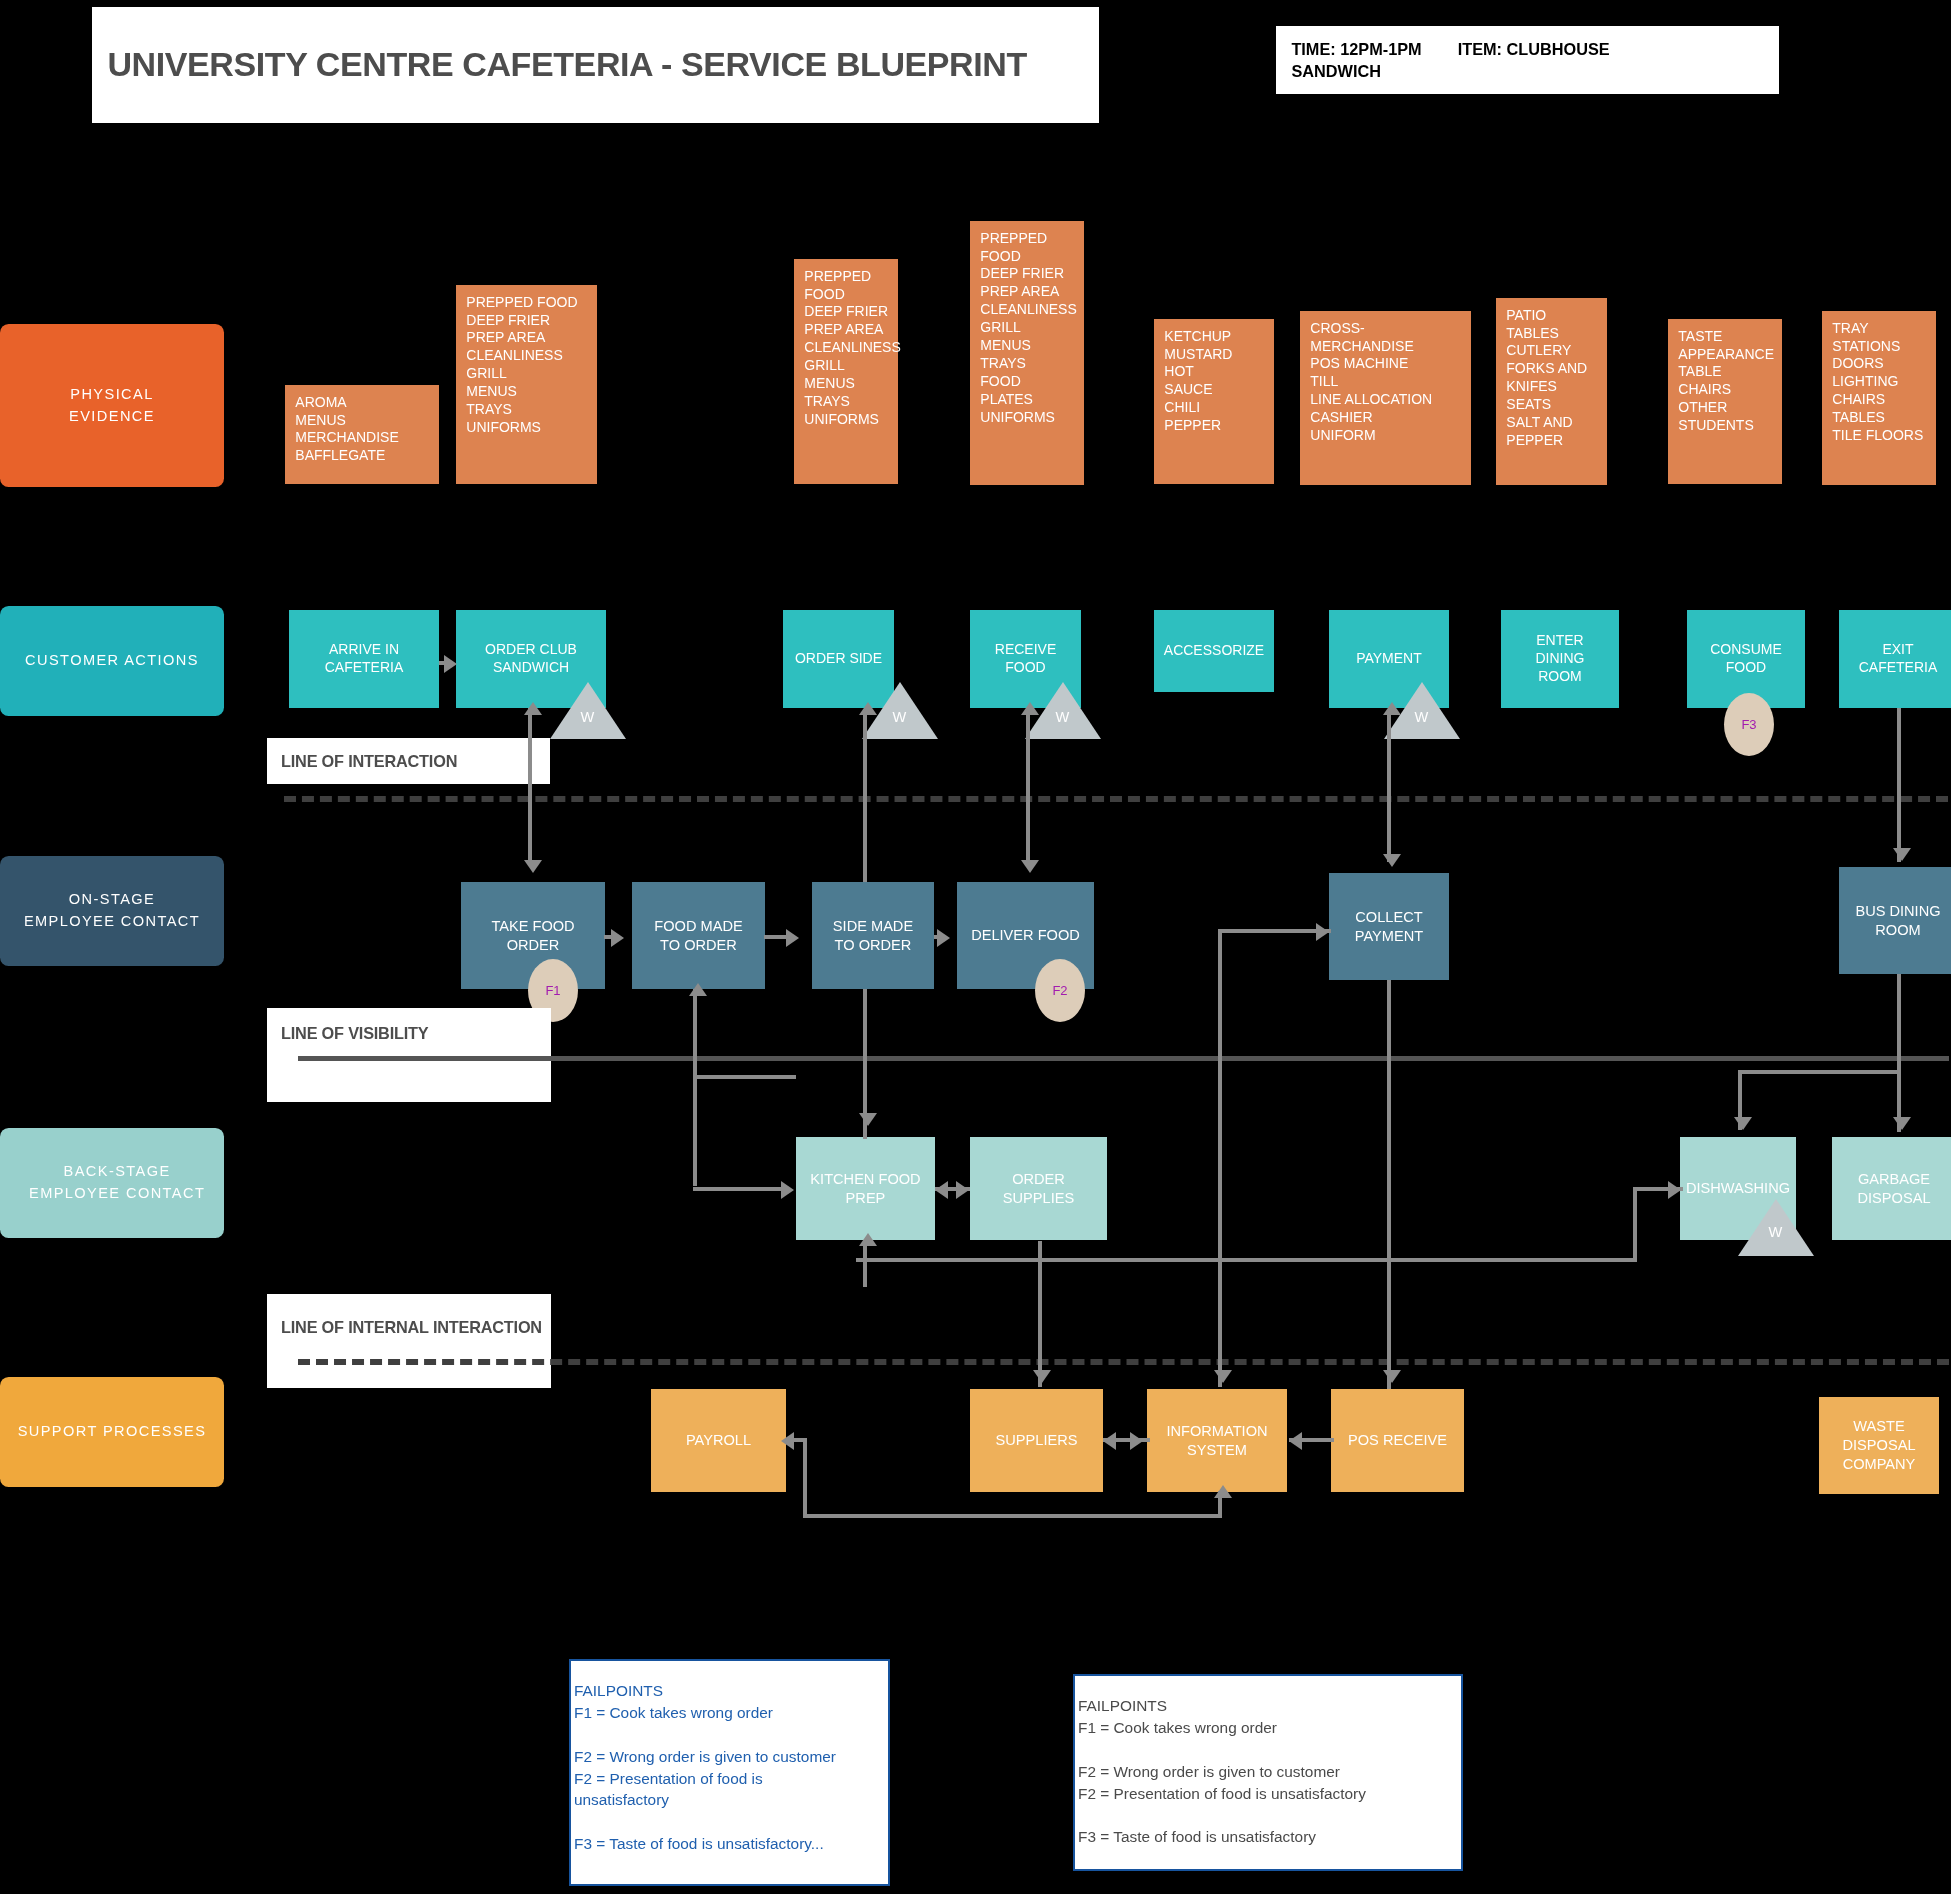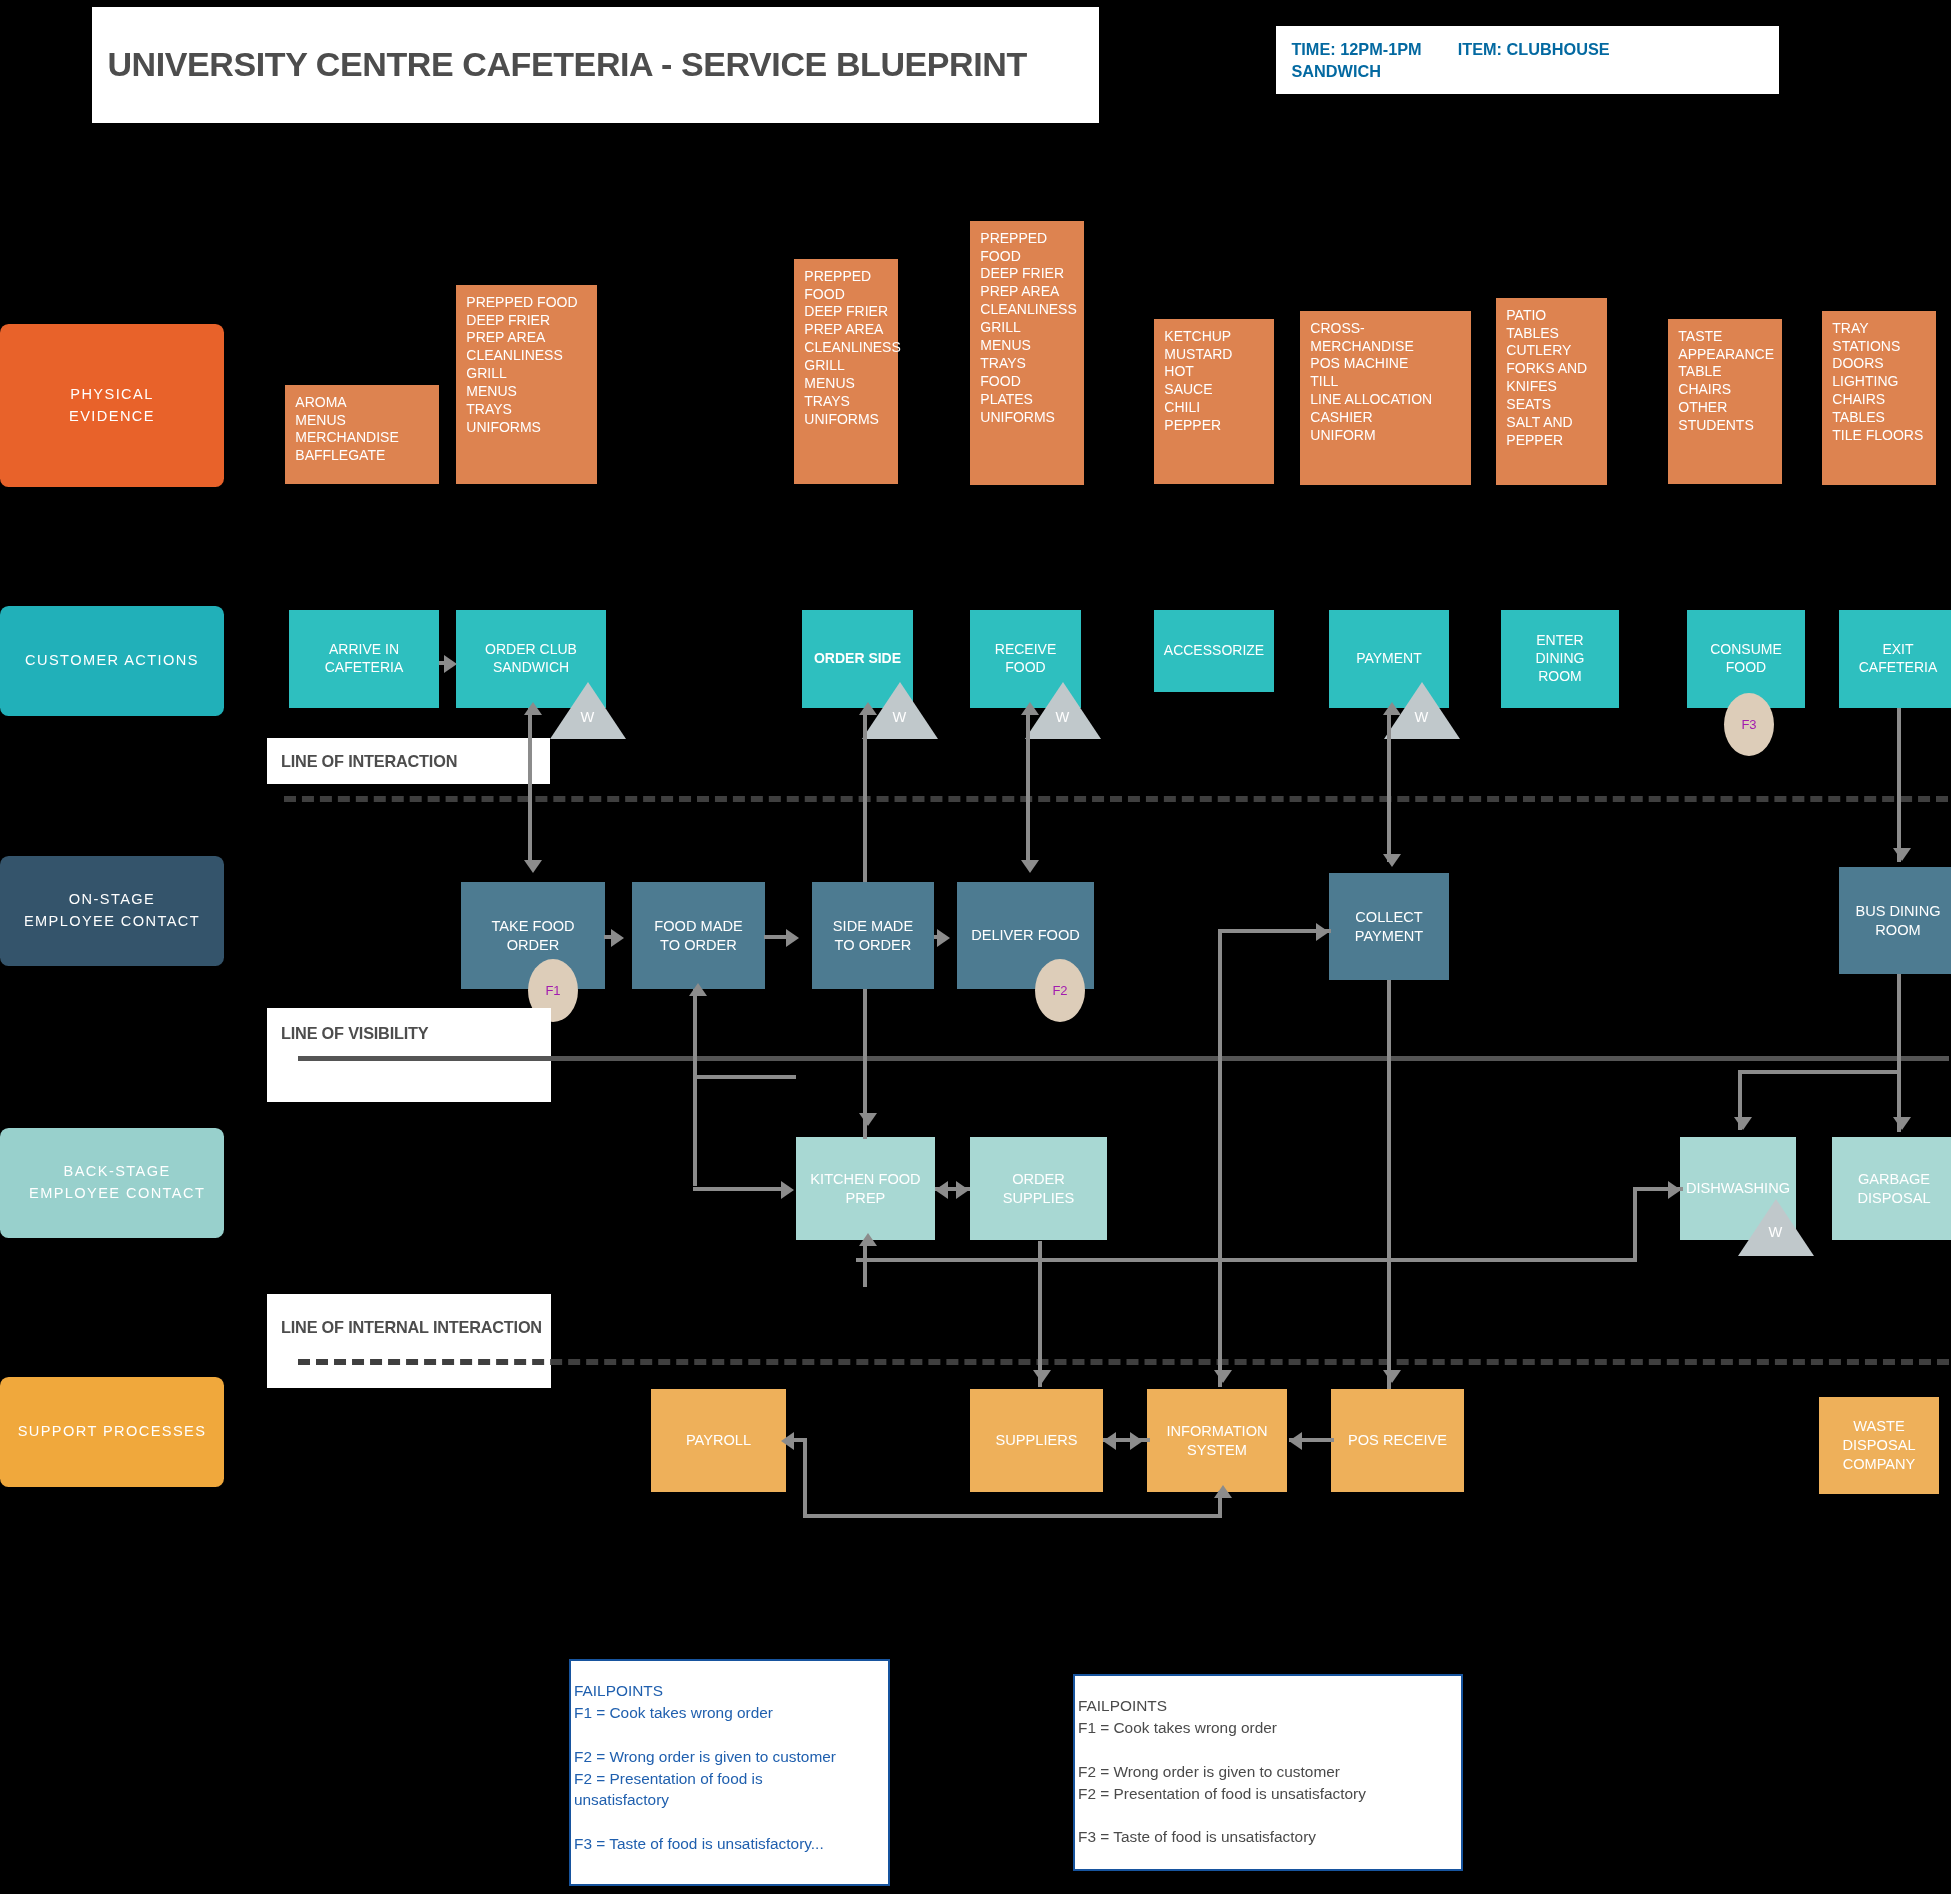--- a/index.html
+++ b/index.html
@@ -26,21 +26,21 @@
   #title-text {
     font-size: 34px; font-weight: bold; color: #4d4d4d;
     letter-spacing: -0.4px; padding-left: 15.4px;
     white-space: nowrap;
   }
   #meta-card {
     left: 1276px; top: 26px; width: 503px; height: 68px;
     background: #ffffff;
     padding: 12px 15.4px;
   }
-  .meta-line { color: #0369a1; font-size: 16.3px; font-weight: bold; line-height: 1.35; }
+  .meta-line { color: #000000; font-size: 16.3px; font-weight: bold; line-height: 1.35; }
   .meta-line span { display: inline-block; }
   .meta-gap { width: 36px; }
 
   
   .lane-label {
     left: 0px; width: 224px;
     border-radius: 8.6px;
     display: flex; align-items: center; justify-content: center;
     text-align: center;
     font-size: 14.6px; letter-spacing: 1.4px;
@@ -232,21 +232,21 @@
 TILE FLOORS</div>
 
 <div class="abs node customer" style="left:289px;  top:610px; width:150px; height:98px;">
     <span style="white-space:pre-line">ARRIVE IN
 CAFETERIA</span>
   </div>
 <div class="abs node customer" style="left:456px;  top:610px; width:150px; height:98px;">
     <span style="white-space:pre-line">ORDER CLUB
 SANDWICH</span>
   </div>
-<div class="abs node customer" style="left:802px;  top:610px; width:111px; height:98px;font-weight:bold;">
+<div class="abs node customer" style="left:783px;  top:610px; width:111px; height:98px;">
     <span style="white-space:pre-line">ORDER SIDE</span>
   </div>
 <div class="abs node customer" style="left:970px; top:610px; width:111px; height:98px;">
     <span style="white-space:pre-line">RECEIVE
 FOOD</span>
   </div>
 <div class="abs node customer" style="left:1154px; top:610px; width:120px; height:82px;">
     <span style="white-space:pre-line">ACCESSORIZE</span>
   </div>
 <div class="abs node customer" style="left:1329px; top:610px; width:120px; height:98px;">

